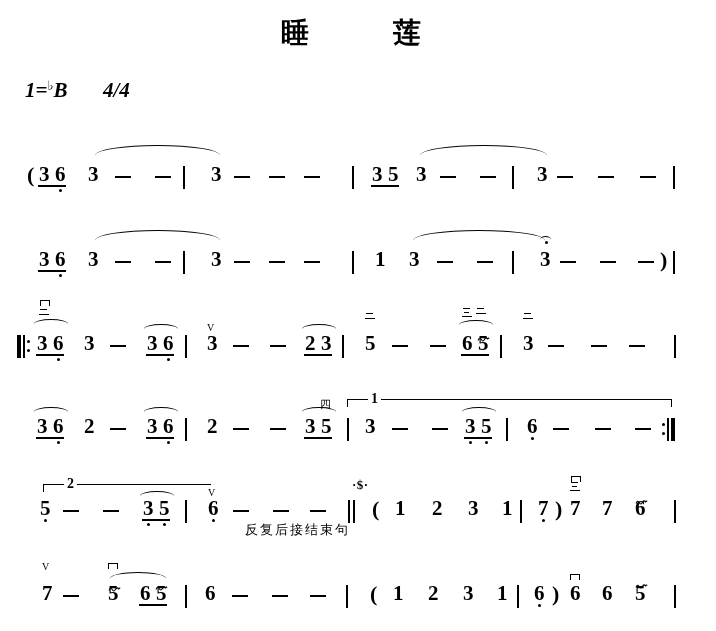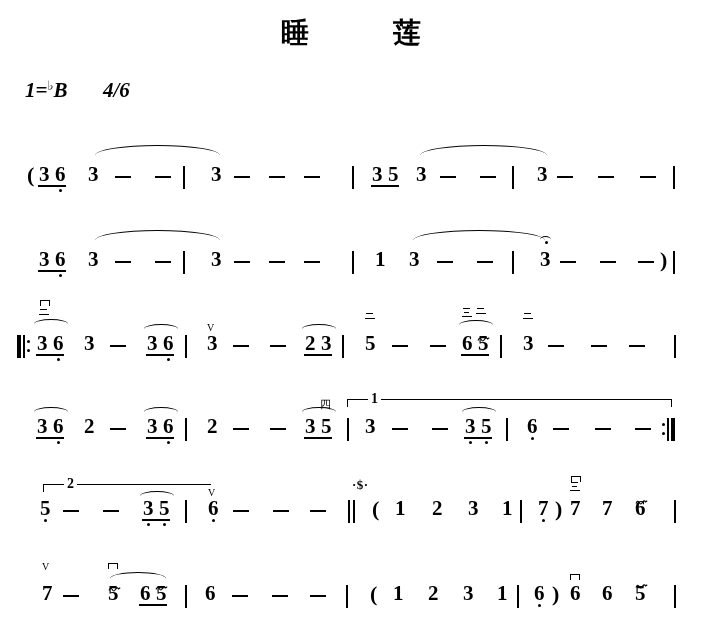--- a/index.html
+++ b/index.html
@@ -38,21 +38,21 @@
 </style>
 </head>
 <body>
 
 <div class="page">
   <div>
     <span class="title-char" style="left:281px">睡</span>
     <span class="title-char" style="left:393px">莲</span>
   </div>
   <div class="keysig"><span>1=</span><sup>♭</sup><span>B</span></div>
-  <div class="timesig">4/6</div>
+  <div class="timesig">4/4</div>
   <div class="canvas">
       <div class="paren" style="left: 27px; top: 163px;">(</div>
       <div class="digit" style="left: 39px; top: 164px;">3</div>
       <div class="digit" style="left: 55px; top: 164px;">6</div>
       <div class="beam" style="left: 38px; top: 185px; width: 28px;"></div>
       <div class="odot" style="left: 59px; top: 189px;"></div>
       <div class="digit" style="left: 88px; top: 164px;">3</div>
       <div class="dash" style="left: 115px; top: 176px;"></div>
       <div class="dash" style="left: 155px; top: 176px;"></div>
       <div class="bar" style="left: 183px; top: 166px;"></div>
@@ -288,13 +288,14 @@
       <div class="mord" style="left: 635px; top: 576px;"><svg width="13" height="8" viewBox="0 0 13 8">
           <path d="M1 5.5 Q2.6 1.5 4.2 4.5 T7.4 4.5 T10.6 3.9 L12.2 2.8" fill="none" stroke="#000" stroke-width="1.1"></path>
         </svg></div>
       <div class="bar" style="left: 674px; top: 585px;"></div>
       <div class="arc" style="left: 110px; top: 572px; width: 56px; height: 12px;"></div>
       <div class="volta tick-l tick-r" style="left: 347px; top: 399px; width: 323px;"></div>
       <div class="volta-label" style="left: 368px; top: 392px;">1</div>
       <div class="volta tick-l" style="left: 43px; top: 484px; width: 167px;"></div>
       <div class="volta-label" style="left: 64px; top: 477px;">2</div>
     </div>
+  <div class="cjk-note">反复后接结束句</div>
 </div>
 
 </body></html>

